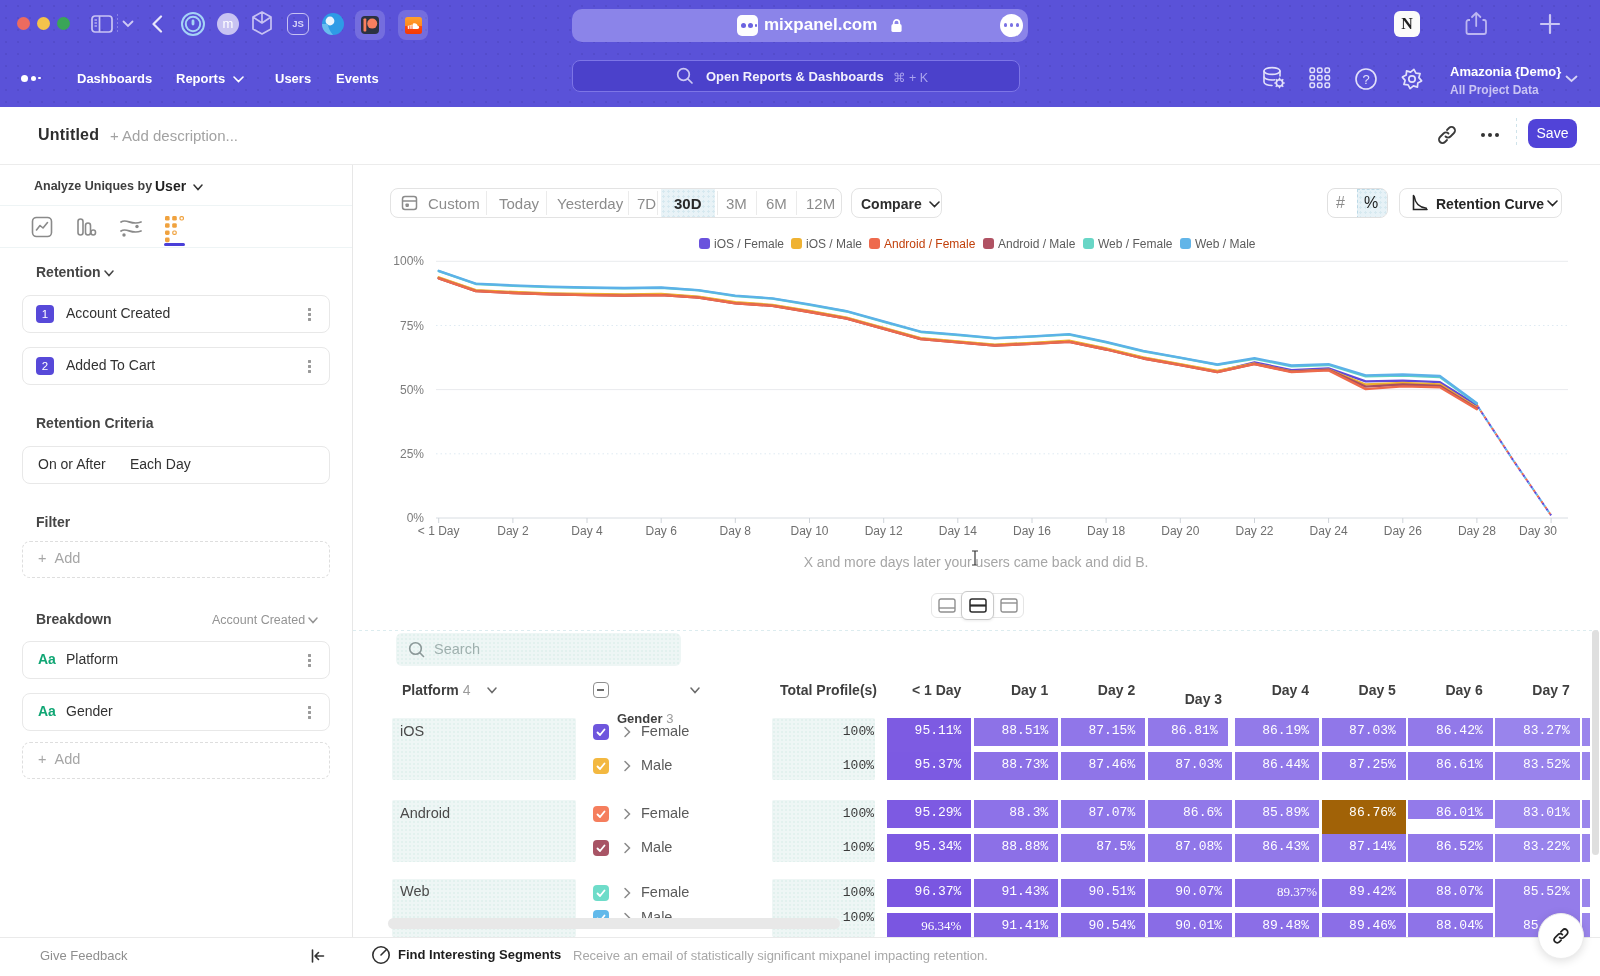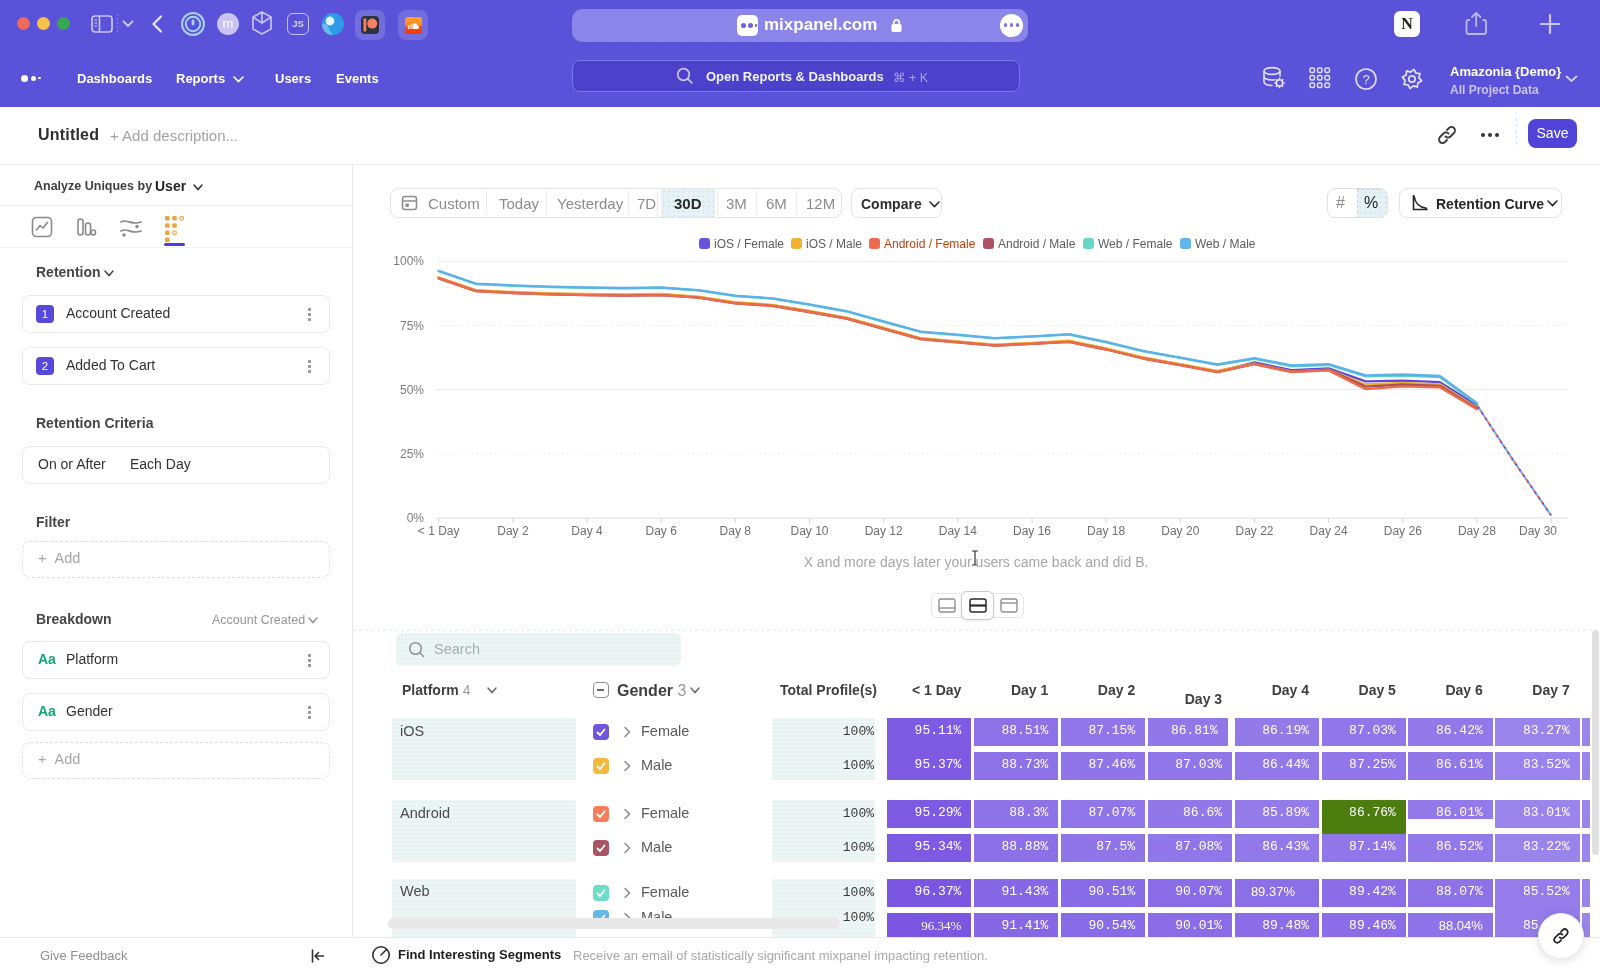--- a/index.html
+++ b/index.html
@@ -349,21 +349,21 @@
       <line x1="1" y1="5" x2="17" y2="5" stroke="#909090" stroke-width="1.4"></line>
     </svg>
 
 <div style="position:absolute;left:402px;top:682px;font-size:14px;font-weight:bold;color:#3f3f3f">Platform <span style="font-weight:normal;color:#9b9b9b">4</span></div>
     <svg width="10" height="7" style="position:absolute;left:487px;top:687px">
       <path d="M1 1 L5 5.5 L9 1" stroke="#6b6b6b" stroke-width="1.5" fill="none" stroke-linecap="round"></path>
     </svg>
     <div style="position:absolute;left:593px;top:682px;width:16px;height:16px;border-radius:4px;border:1.5px solid #8e8e8e;box-sizing:border-box;background:#fff">
       <div style="position:absolute;left:3px;top:5.5px;width:7px;height:2px;background:#6b6b6b"></div>
     </div>
-    <div style="position:absolute;left:617px;top:682px;font-size:16px;font-weight:bold;color:#3f3f3f">Gender <span style="font-weight:normal;color:#9b9b9b">3</span></div>
+    <div style="position:absolute;left:617px;top:711px;font-size:13px;font-weight:bold;color:#3f3f3f">Gender <span style="font-weight:normal;color:#9b9b9b">3</span></div>
     <svg width="10" height="7" style="position:absolute;left:690px;top:687px">
       <path d="M1 1 L5 5.5 L9 1" stroke="#6b6b6b" stroke-width="1.5" fill="none" stroke-linecap="round"></path>
     </svg>
     <div style="position:absolute;left:677px;top:682px;width:200px;text-align:right;font-size:14px;font-weight:bold;color:#3f3f3f">Total Profile(s)</div>
     <div style="position:absolute;left:841.4px;top:682px;width:120px;text-align:right;font-size:14px;font-weight:bold;color:#3f3f3f">&lt; 1 Day</div>
     <div style="position:absolute;left:928.3px;top:682px;width:120px;text-align:right;font-size:14px;font-weight:bold;color:#3f3f3f">Day 1</div>
     <div style="position:absolute;left:1015.2px;top:682px;width:120px;text-align:right;font-size:14px;font-weight:bold;color:#3f3f3f">Day 2</div>
     <div style="position:absolute;left:1102.1px;top:691px;width:120px;text-align:right;font-size:14px;font-weight:bold;color:#3f3f3f">Day 3</div>
     <div style="position:absolute;left:1189.0px;top:682px;width:120px;text-align:right;font-size:14px;font-weight:bold;color:#3f3f3f">Day 4</div>
     <div style="position:absolute;left:1275.9px;top:682px;width:120px;text-align:right;font-size:14px;font-weight:bold;color:#3f3f3f">Day 5</div>
@@ -466,21 +466,21 @@
     </div>
     <div style="position:absolute;left:1060.8px;top:800px;width:84.4px;height:28px;background:#9077e9;overflow:hidden">
       <div style="position:absolute;right:10px;top:5px;font-family:'Liberation Mono',monospace;font-size:13px;color:#fff">87.07%</div>
     </div>
     <div style="position:absolute;left:1147.7px;top:800px;width:84.4px;height:28px;background:#9178e9;overflow:hidden">
       <div style="position:absolute;right:10px;top:5px;font-family:'Liberation Mono',monospace;font-size:13px;color:#fff">86.6%</div>
     </div>
     <div style="position:absolute;left:1234.6px;top:800px;width:84.4px;height:28px;background:#937bea;overflow:hidden">
       <div style="position:absolute;right:10px;top:5px;font-family:'Liberation Mono',monospace;font-size:13px;color:#fff">85.89%</div>
     </div>
-    <div style="position:absolute;left:1321.5px;top:800px;width:84.4px;height:44px;background:#4d7c0f;overflow:hidden">
+    <div style="position:absolute;left:1321.5px;top:800px;width:84.4px;height:44px;background:#a16207;overflow:hidden">
       <div style="position:absolute;right:10px;top:5px;font-family:'Liberation Mono',monospace;font-size:13px;color:#fff">86.76%</div>
     </div>
     <div style="position:absolute;left:1408.4px;top:800px;width:84.4px;height:19px;background:#937aea;overflow:hidden">
       <div style="position:absolute;right:10px;top:5px;font-family:'Liberation Mono',monospace;font-size:13px;color:#fff">86.01%</div>
     </div>
     <div style="position:absolute;left:1495.3px;top:800px;width:84.4px;height:28px;background:#9a85ec;overflow:hidden">
       <div style="position:absolute;right:10px;top:5px;font-family:'Liberation Mono',monospace;font-size:13px;color:#fff">83.01%</div>
     </div>
     <div style="position:absolute;left:1582.2px;top:800px;width:7.8px;height:28px;background:#9a85ec"></div>
     <div style="position:absolute;left:593px;top:840px;width:16px;height:16px;border-radius:4px;background:#a85465">
@@ -534,21 +534,21 @@
     <div style="position:absolute;left:973.9px;top:879px;width:84.4px;height:28px;background:#8667e5;overflow:hidden">
       <div style="position:absolute;right:10px;top:5px;font-family:'Liberation Mono',monospace;font-size:13px;color:#fff">91.43%</div>
     </div>
     <div style="position:absolute;left:1060.8px;top:879px;width:84.4px;height:28px;background:#886be6;overflow:hidden">
       <div style="position:absolute;right:10px;top:5px;font-family:'Liberation Mono',monospace;font-size:13px;color:#fff">90.51%</div>
     </div>
     <div style="position:absolute;left:1147.7px;top:879px;width:84.4px;height:28px;background:#896ce6;overflow:hidden">
       <div style="position:absolute;right:10px;top:5px;font-family:'Liberation Mono',monospace;font-size:13px;color:#fff">90.07%</div>
     </div>
     <div style="position:absolute;left:1234.6px;top:879px;width:84.4px;height:28px;background:#8b6fe7;overflow:hidden">
-      <div style="position:absolute;right:24px;top:5px;font-family:Liberation Sans, sans-serif;font-size:13px;color:#fff">89.37%</div>
+      <div style="position:absolute;right:2px;top:5px;font-family:Liberation Serif, serif;font-size:13px;color:#fff">89.37%</div>
     </div>
     <div style="position:absolute;left:1321.5px;top:879px;width:84.4px;height:28px;background:#8b6ee7;overflow:hidden">
       <div style="position:absolute;right:10px;top:5px;font-family:'Liberation Mono',monospace;font-size:13px;color:#fff">89.42%</div>
     </div>
     <div style="position:absolute;left:1408.4px;top:879px;width:84.4px;height:28px;background:#8e73e8;overflow:hidden">
       <div style="position:absolute;right:10px;top:5px;font-family:'Liberation Mono',monospace;font-size:13px;color:#fff">88.07%</div>
     </div>
     <div style="position:absolute;left:1495.3px;top:879px;width:84.4px;height:44px;background:#947cea;overflow:hidden">
       <div style="position:absolute;right:10px;top:5px;font-family:'Liberation Mono',monospace;font-size:13px;color:#fff">85.52%</div>
     </div>
@@ -575,21 +575,21 @@
     <div style="position:absolute;left:1147.7px;top:913px;width:84.4px;height:24px;background:#896ce6;overflow:hidden">
       <div style="position:absolute;right:10px;top:5px;font-family:'Liberation Mono',monospace;font-size:13px;color:#fff">90.01%</div>
     </div>
     <div style="position:absolute;left:1234.6px;top:913px;width:84.4px;height:24px;background:#8b6ee7;overflow:hidden">
       <div style="position:absolute;right:10px;top:5px;font-family:'Liberation Mono',monospace;font-size:13px;color:#fff">89.48%</div>
     </div>
     <div style="position:absolute;left:1321.5px;top:913px;width:84.4px;height:24px;background:#8b6ee7;overflow:hidden">
       <div style="position:absolute;right:10px;top:5px;font-family:'Liberation Mono',monospace;font-size:13px;color:#fff">89.46%</div>
     </div>
     <div style="position:absolute;left:1408.4px;top:913px;width:84.4px;height:24px;background:#8e73e8;overflow:hidden">
-      <div style="position:absolute;right:10px;top:5px;font-family:Liberation Sans, sans-serif;font-size:13px;color:#fff">88.04%</div>
+      <div style="position:absolute;right:10px;top:5px;font-family:Liberation Mono, monospace;font-size:13px;color:#fff">88.04%</div>
     </div>
     <div style="position:absolute;left:1495.3px;top:913px;width:84.4px;height:24px;background:#947cea;overflow:hidden">
       <div style="position:absolute;right:10px;top:5px;font-family:'Liberation Mono',monospace;font-size:13px;color:#fff">85.67%</div>
     </div>
     <div style="position:absolute;left:1582.2px;top:913px;width:7.8px;height:24px;background:#9a85ec"></div>
 <div style="position:absolute;left:352px;top:165px;width:1px;height:811px;background:#e7e7e7"></div>
     <div style="position:absolute;left:352px;top:554px;width:1248px;text-align:center;font-size:14px;color:#a6a6a6">X and more days later your users came back and did B.</div>
     <div style="position:absolute;left:353px;top:630px;width:1247px;height:1px;background-image:linear-gradient(90deg,#dcecef 50%,transparent 50%);background-size:6px 1px"></div>
     <div style="position:absolute;left:396px;top:633px;width:285px;height:33px;border-radius:6px;background-color:#eef6f5;background-image:radial-gradient(#e2f1ee 0.8px,transparent 1px);background-size:4px 4px;"></div>
     <svg width="18" height="18" style="position:absolute;left:408px;top:641px">

